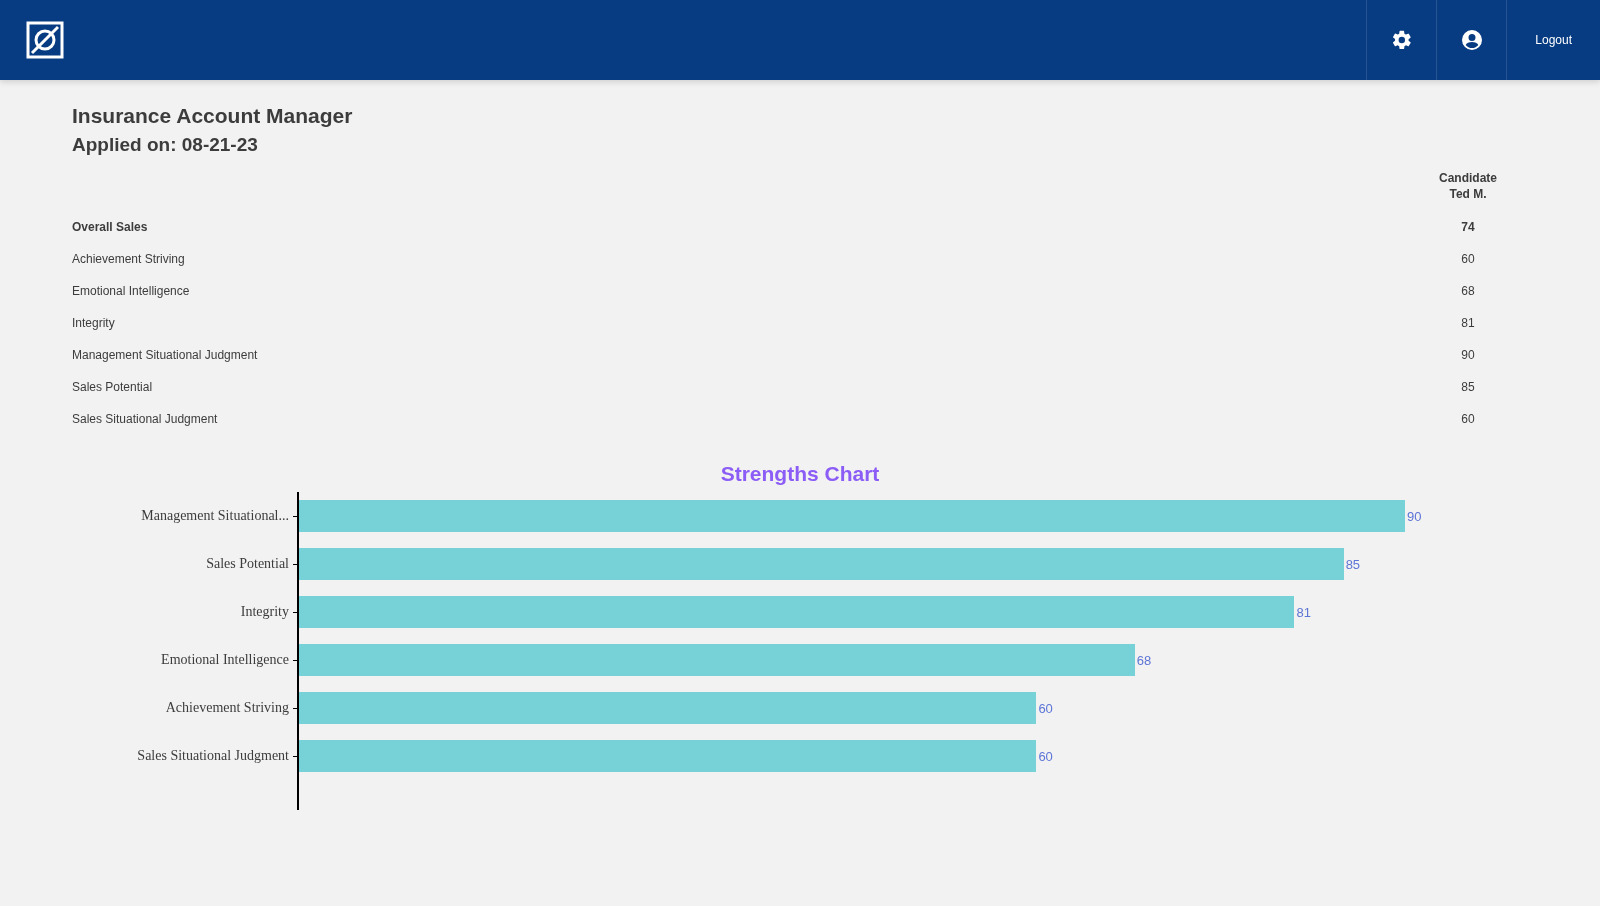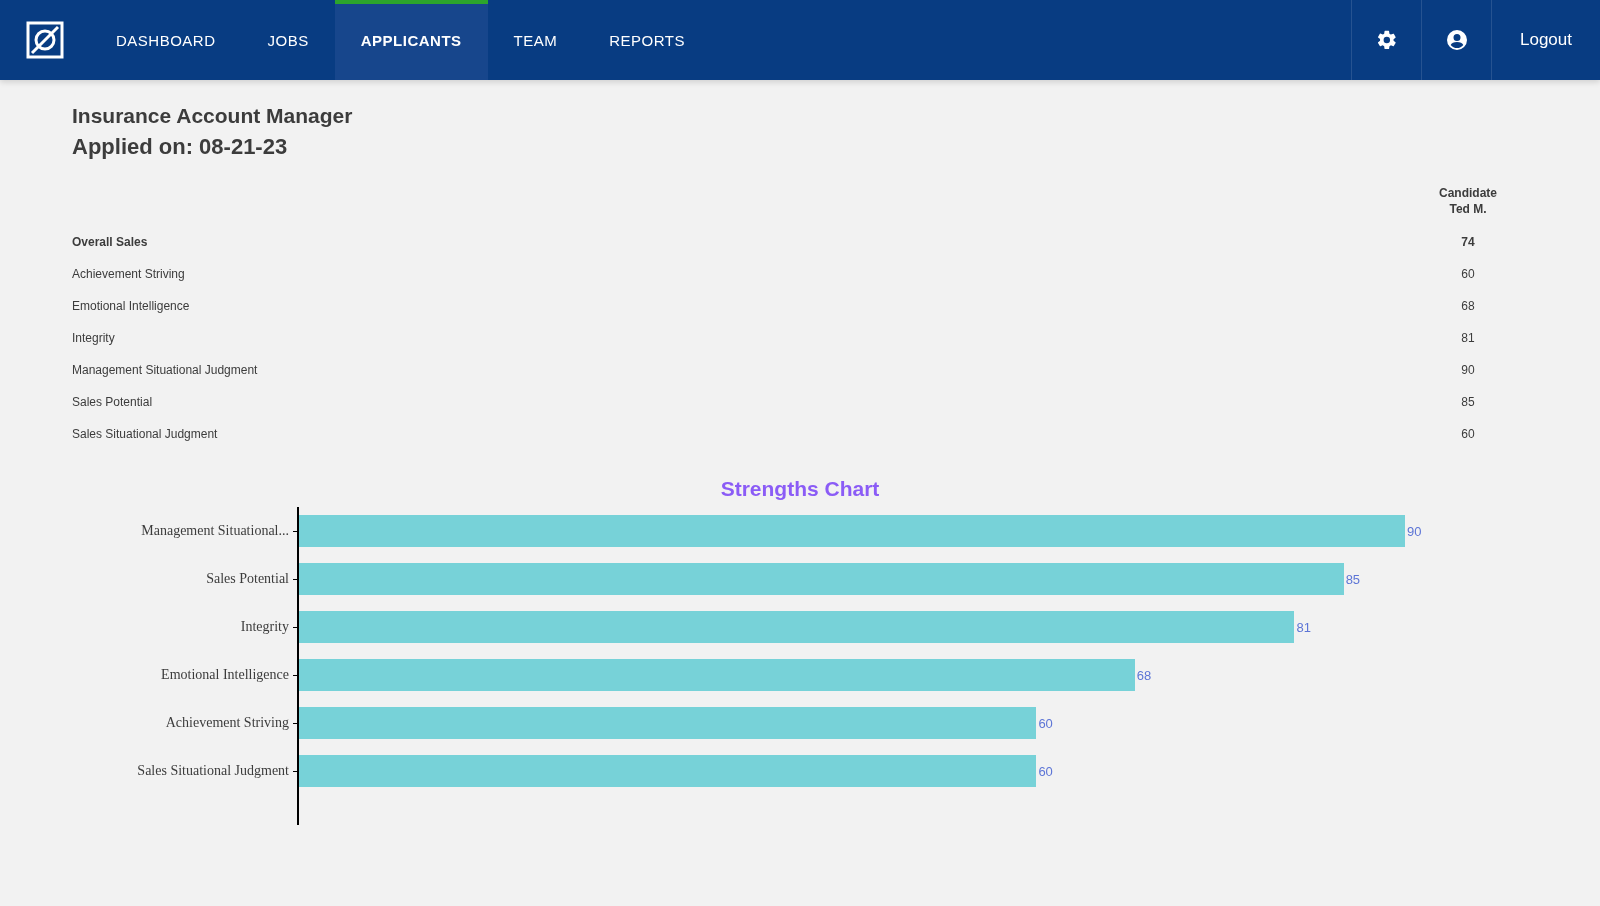--- a/index.html
+++ b/index.html
@@ -9,28 +9,28 @@
     .navbar { display: flex; align-items: stretch; height: 80px; background: #083c82; color: #fff; box-shadow: 0 2px 6px rgba(0,0,0,.15); }
     .logo-wrap { display:flex; align-items:center; padding: 0 24px; }
     .nav-links { display:flex; align-items:stretch; }
     .nav-link  { display:flex; align-items:center; padding:0 26px; font-size:15px; letter-spacing:.5px; cursor:pointer; text-transform:uppercase; color:#ffffff; }
     .nav-link.active { background:#17468c; font-weight:700; border-top:4px solid #2ca52c; padding-top:0; margin-top:-0; }
     .nav-link.active::before{ content:""; } 
     .nav-link.active{ box-shadow: inset 0 4px 0 #2ca52c; border-top:none;}
     .spacer { flex:1; }
     .nav-right { display:flex; align-items:stretch; }
     .nav-icon, .nav-logout { display:flex; align-items:center; justify-content:center; width:70px; border-left:1px solid rgba(255,255,255,.12); cursor:pointer; }
-    .nav-logout { width:auto; padding:0 28px; font-size:17px; }
+    .nav-logout { width:auto; padding:0 28px; font-size:12px; }
     .nav-icon svg, .logo-wrap svg { fill:#fff; }
 
     
     .page { padding: 24px 72px 40px; }
     h1.page-title { font-size:34px; font-weight:700; color:#3c3c3c; margin-bottom:4px; letter-spacing:-.5px;}
     h2.subtitle   { font-size:21px; font-weight:700; color:#3c3c3c; margin-bottom:6px;}
-    h3.applied    { font-size:22px; font-weight:700; color:#3c3c3c; margin-bottom:26px;}
+    h3.applied    { font-size:19px; font-weight:700; color:#3c3c3c; margin-bottom:15px;}
 
     
     .score-table { width:100%; display:grid; grid-template-columns: 1fr 120px; row-gap:18px; font-size:12px; color:#3c3c3c;}
     .score-table .col-head { font-weight:700; text-align:center; line-height:1.3;}
     .score-table .row-label {}
     .score-table .row-val   { text-align:center;}
     .score-table .bold { font-weight:700;}
 
     
     .chart-wrap { margin-top:36px; }
@@ -49,27 +49,20 @@
 
 <div class="navbar">
   <div class="logo-wrap">
     <svg width="42" height="42" viewBox="0 0 42 42">
       <rect x="4" y="4" width="34" height="34" fill="none" stroke="#fff" stroke-width="3"></rect>
       <circle cx="21" cy="21" r="9" fill="none" stroke="#fff" stroke-width="3"></circle>
       <line x1="8" y1="34" x2="34" y2="8" stroke="#fff" stroke-width="3"></line>
     </svg>
   </div>
 
-  <div class="nav-links">
-    <div class="nav-link">DASHBOARD</div>
-    <div class="nav-link">JOBS</div>
-    <div class="nav-link active">APPLICANTS</div>
-    <div class="nav-link">TEAM</div>
-    <div class="nav-link">REPORTS</div>
-  </div>
 
   <div class="spacer"></div>
 
   <div class="nav-right">
     <div class="nav-icon">
       <svg width="22" height="22" viewBox="0 0 24 24">
           <path d="M19.14,12.94a7.14,7.14,0,0,0,.05-.94,7.14,7.14,0,0,0-.05-.94l2.11-1.65a.5.5,0,0,0,.12-.64l-2-3.46a.5.5,0,0,0-.61-.22l-2.49,1a7,7,0,0,0-1.62-.94l-.38-2.65A.5.5,0,0,0,13.8,2H9.8a.5.5,0,0,0-.49.42L8.93,5.07a7,7,0,0,0-1.62.94l-2.49-1a.5.5,0,0,0-.61.22l-2,3.46a.5.5,0,0,0,.12.64L4.44,11a7.14,7.14,0,0,0-.05.94,7.14,7.14,0,0,0,.05.94L2.33,14.53a.5.5,0,0,0-.12.64l2,3.46a.5.5,0,0,0,.61.22l2.49-1a7,7,0,0,0,1.62.94l.38,2.65a.5.5,0,0,0,.49.42h4a.5.5,0,0,0,.49-.42l.38-2.65a7,7,0,0,0,1.62-.94l2.49,1a.5.5,0,0,0,.61-.22l2-3.46a.5.5,0,0,0-.12-.64ZM11.8,15.5A3.5,3.5,0,1,1,15.3,12,3.5,3.5,0,0,1,11.8,15.5Z"></path>
         </svg>
     </div>
     <div class="nav-icon">

